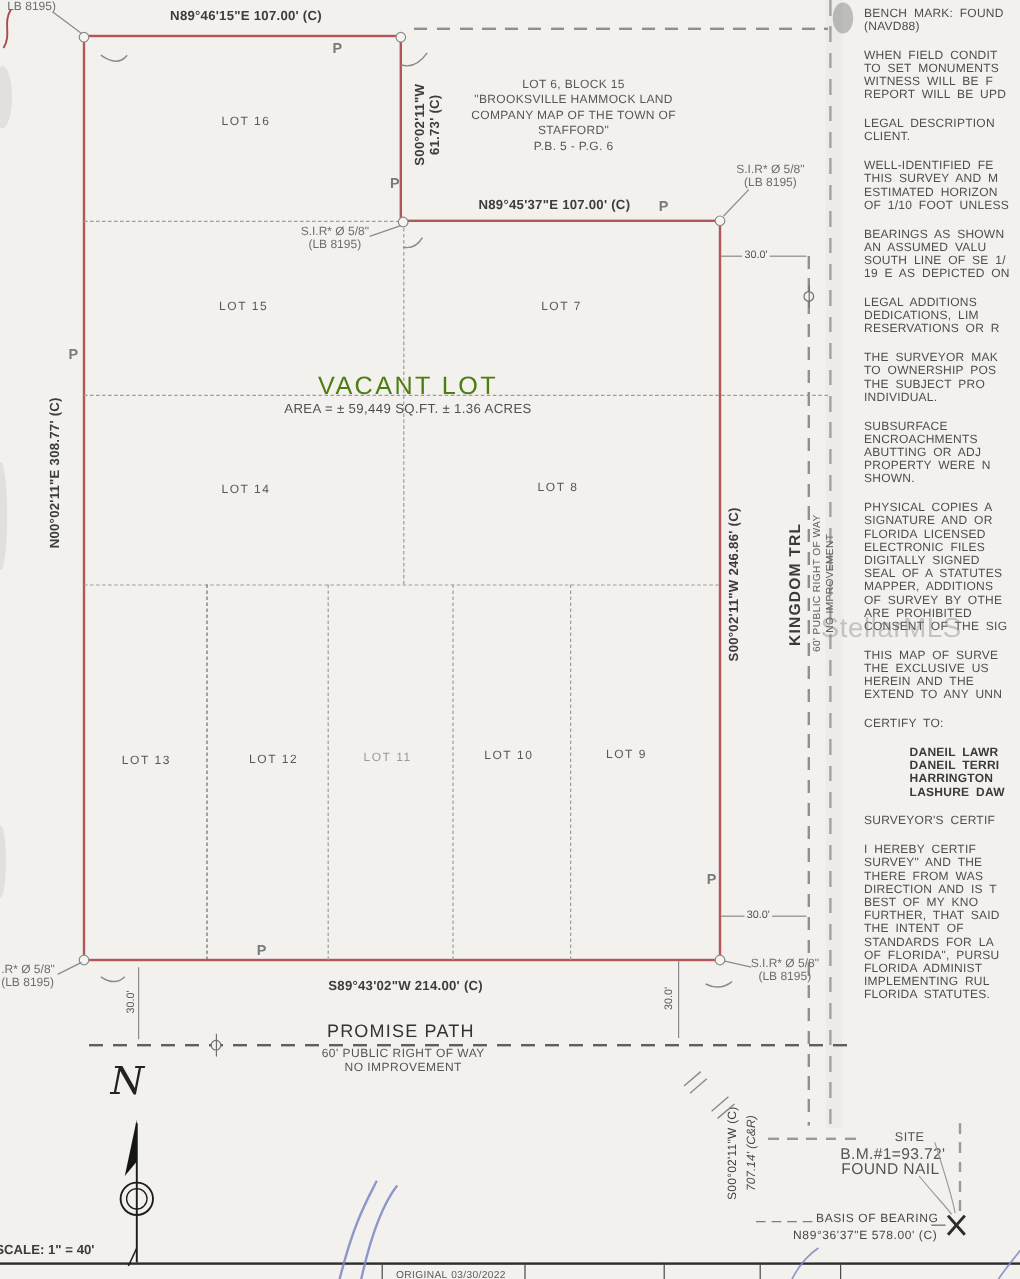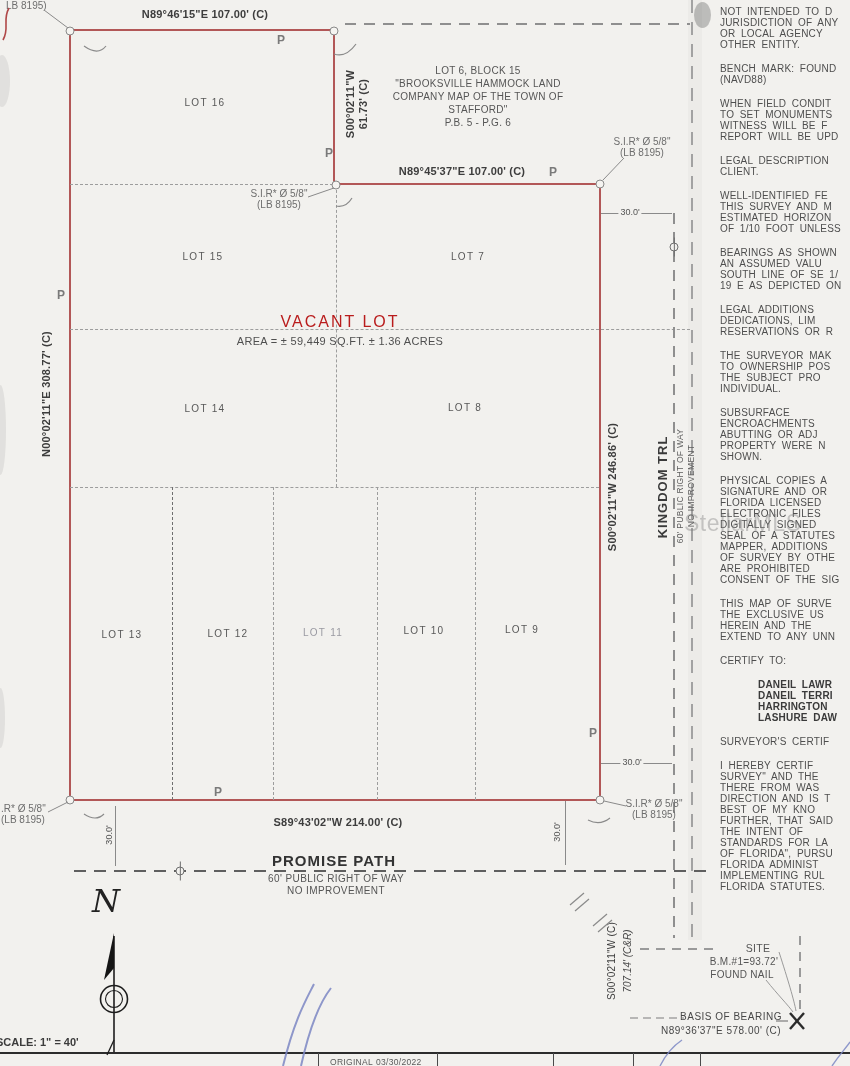--- a/index.html
+++ b/index.html
@@ -24,27 +24,27 @@
   .vroad{position:absolute;width:2px;background:repeating-linear-gradient(180deg,#8f8f8f 0 11px,transparent 11px 19px)}
   .hroad{position:absolute;height:2px;background:repeating-linear-gradient(90deg,#8f8f8f 0 11px,transparent 11px 19px)}
   .mon{position:absolute;width:9px;height:9px;border:1.5px solid #8a8a8a;border-radius:50%;
        background:#f5f4f1;transform:translate(-50%,-50%)}
   .clsym{position:absolute;width:9px;height:9px;border:1.3px solid #6f6f6f;border-radius:50%;
        background:#f2f1ee;transform:translate(-50%,-50%)}
   .clsym::after{content:"";position:absolute;left:50%;top:-6px;width:1.3px;height:19px;
        background:#6f6f6f;transform:translateX(-50%)}
   .titleblock{position:absolute;left:378px;top:64px;width:200px;text-align:center;
        font-size:10px;line-height:13px;letter-spacing:.3px;color:#565656}
-  .vacant-title{font-size:16px;letter-spacing:2px;color:#b91c1c}
+  .vacant-title{font-size:21px;letter-spacing:2px;color:#4d7c0f}
   .vacant-area{font-size:11px;color:#4f4f4f;letter-spacing:.3px}
-  .road-name{font-size:15px;font-weight:bold;letter-spacing:1px;color:#333}
+  .road-name{font-size:15px;font-weight:normal;letter-spacing:1px;color:#333}
   .road-sub{font-size:10px;color:#555;letter-spacing:.4px;background:#f2f1ee;padding:0 3px}
   .k-name{font-size:13px;font-weight:bold;letter-spacing:1px;color:#3a3a3a}
   .k-sub{font-size:8.5px;color:#5c5c5c;letter-spacing:.3px}
-  .site-l{font-size:10px;color:#555;letter-spacing:.3px}
+  .site-l{font-size:13px;color:#555;letter-spacing:.3px}
   .basis{font-size:10px;color:#474747;letter-spacing:.5px}
   #notes{position:absolute;left:720px;top:6px;font-size:10px;line-height:11px;color:#4e4e4e;
        letter-spacing:.2px;word-spacing:2.6px}
   .nblock{margin-bottom:13px}
   .nline{white-space:nowrap}
   .bold-indent{padding-left:38px}
   .bold-indent .nline{font-weight:bold;color:#3a3a3a}
   #wm{position:absolute;left:684px;top:510px;font-size:23px;font-weight:normal;
       color:rgba(125,125,125,.40);letter-spacing:.5px}
   .north-n{position:absolute;left:92px;top:882px;font-family:"DejaVu Serif",serif;
@@ -184,26 +184,20 @@
   <span class="t site-l ctr" style="left:758px;top:948px;font-size:10.5px">SITE</span>
   <span class="t site-l ctr" style="left:744px;top:961px">B.M.#1=93.72'</span>
   <span class="t site-l ctr" style="left:742px;top:974px">FOUND NAIL</span>
 
   <span class="north-n">N</span>
 
   <span class="scale">SCALE: 1" = 40'</span>
 
   <div id="notes">
       <div class="nblock">
-        <div class="nline">NOT INTENDED TO D</div>
-        <div class="nline">JURISDICTION OF ANY</div>
-        <div class="nline">OR LOCAL AGENCY</div>
-        <div class="nline">OTHER ENTITY.</div>
-      </div>
-      <div class="nblock">
         <div class="nline">BENCH MARK: FOUND</div>
         <div class="nline">(NAVD88)</div>
       </div>
       <div class="nblock">
         <div class="nline">WHEN FIELD CONDIT</div>
         <div class="nline">TO SET MONUMENTS</div>
         <div class="nline">WITNESS WILL BE F</div>
         <div class="nline">REPORT WILL BE UPD</div>
       </div>
       <div class="nblock">

